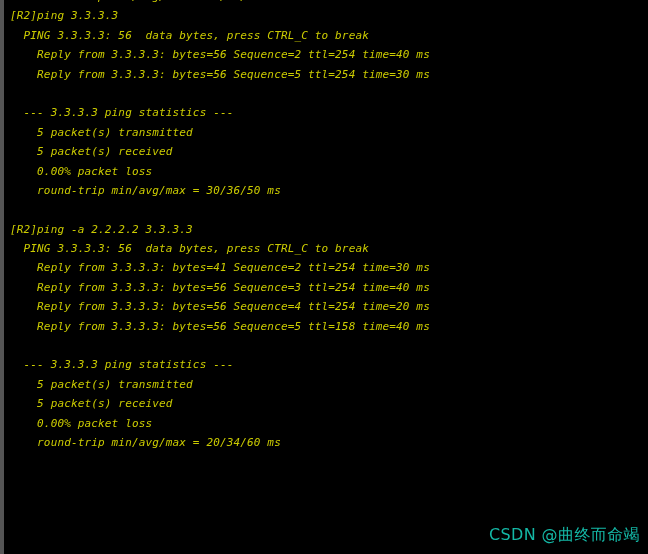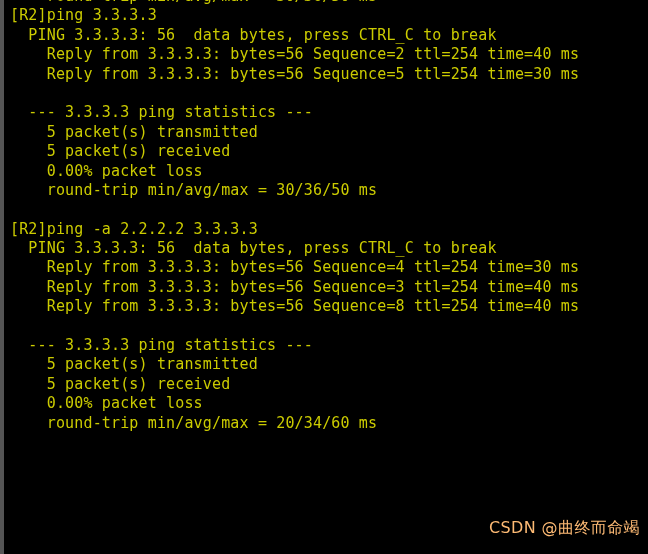--- a/index.html
+++ b/index.html
@@ -28,34 +28,35 @@
     left: 0;
     top: -13px;
     width: 644px;
     padding-left: 6px;
     box-sizing: border-box;
   }
   .line {
     display: block;
     height: 19.4px;
     line-height: 19.4px;
-    font-size: 15px;
+    font-size: 11px;
     letter-spacing: 0.15px;
     color: #cbcb00;
     white-space: pre;
     font-family: "DejaVu Sans Mono", "Liberation Mono", monospace;
+    font-style: italic;
   }
   .line.blank {
     color: transparent;
   }
   #watermark {
     position: absolute;
     right: 8px;
-    bottom: 15px;
-    color: #fdba74;
+    bottom: 8px;
+    color: #14b8a6;
     font-size: 16px;
     letter-spacing: 0.4px;
     font-family: "DejaVu Sans", "Liberation Sans", sans-serif;
     white-space: pre;
   }
 </style>
 </head>
 <body>
 
 <div id="terminal">
@@ -67,23 +68,24 @@
       <span class="line">    Reply from 3.3.3.3: bytes=56 Sequence=5 ttl=254 time=30 ms</span>
       <span class="line blank"></span>
       <span class="line">  --- 3.3.3.3 ping statistics ---</span>
       <span class="line">    5 packet(s) transmitted</span>
       <span class="line">    5 packet(s) received</span>
       <span class="line">    0.00% packet loss</span>
       <span class="line">    round-trip min/avg/max = 30/36/50 ms</span>
       <span class="line blank"></span>
       <span class="line">[R2]ping -a 2.2.2.2 3.3.3.3</span>
       <span class="line">  PING 3.3.3.3: 56  data bytes, press CTRL_C to break</span>
-      <span class="line">    Reply from 3.3.3.3: bytes=56 Sequence=4 ttl=254 time=30 ms</span>
+      <span class="line">    Reply from 3.3.3.3: bytes=41 Sequence=2 ttl=254 time=30 ms</span>
       <span class="line">    Reply from 3.3.3.3: bytes=56 Sequence=3 ttl=254 time=40 ms</span>
-      <span class="line">    Reply from 3.3.3.3: bytes=56 Sequence=8 ttl=254 time=40 ms</span>
+      <span class="line">    Reply from 3.3.3.3: bytes=56 Sequence=4 ttl=254 time=20 ms</span>
+      <span class="line">    Reply from 3.3.3.3: bytes=56 Sequence=5 ttl=158 time=40 ms</span>
       <span class="line blank"></span>
       <span class="line">  --- 3.3.3.3 ping statistics ---</span>
       <span class="line">    5 packet(s) transmitted</span>
       <span class="line">    5 packet(s) received</span>
       <span class="line">    0.00% packet loss</span>
       <span class="line">    round-trip min/avg/max = 20/34/60 ms</span>
     </div>
   <div id="watermark">CSDN @曲终而命竭</div>
 </div>
 

